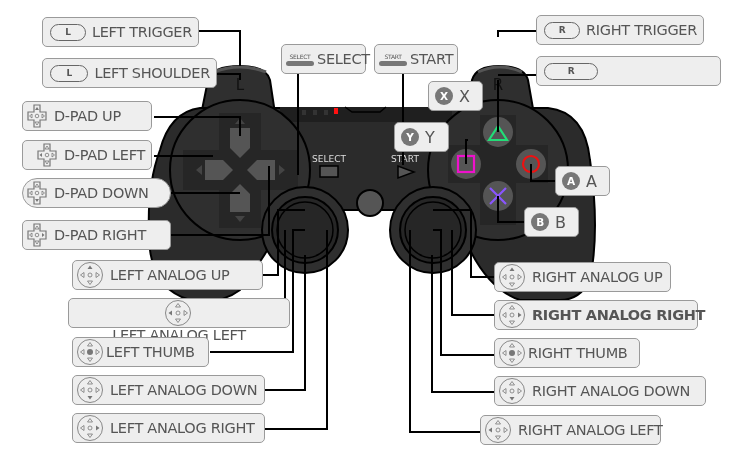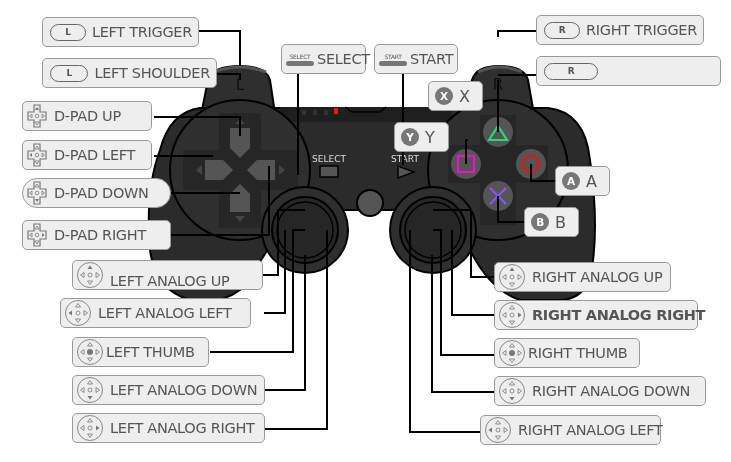--- a/index.html
+++ b/index.html
@@ -137,21 +137,21 @@
   <svg class="ic" width="22" height="26" viewBox="0 0 22 26">
       <path d="M8,2 H14 V9 H20 V17 H14 V24 H8 V17 H2 V9 H8 Z" fill="none" stroke="#777" stroke-width="1.2"></path>
       <path d="M9,7 L11,4 L13,7 Z" fill="#777"></path>
       <path d="M9,19 L11,22 L13,19 Z" fill="none" stroke="#777" stroke-width="0.8"></path>
       <path d="M6,11 L3.5,13 L6,15 Z" fill="none" stroke="#777" stroke-width="0.8"></path>
       <path d="M16,11 L18.5,13 L16,15 Z" fill="none" stroke="#777" stroke-width="0.8"></path>
       <circle cx="11" cy="13" r="1.8" fill="none" stroke="#777" stroke-width="0.8"></circle>
     </svg>
   <span class="txt">D-PAD UP</span>
 </div>
-<div class="lbl" style="left:22px;top:140px;width:130px;">
+<div class="lbl" style="left:22px;top:140px;width:130px;justify-content:flex-end;">
   <svg class="ic" width="22" height="26" viewBox="0 0 22 26">
       <path d="M8,2 H14 V9 H20 V17 H14 V24 H8 V17 H2 V9 H8 Z" fill="none" stroke="#777" stroke-width="1.2"></path>
       <path d="M9,7 L11,4 L13,7 Z" fill="none" stroke="#777" stroke-width="0.8"></path>
       <path d="M9,19 L11,22 L13,19 Z" fill="none" stroke="#777" stroke-width="0.8"></path>
       <path d="M6,11 L3.5,13 L6,15 Z" fill="#777"></path>
       <path d="M16,11 L18.5,13 L16,15 Z" fill="none" stroke="#777" stroke-width="0.8"></path>
       <circle cx="11" cy="13" r="1.8" fill="none" stroke="#777" stroke-width="0.8"></circle>
     </svg>
   <span class="txt">D-PAD LEFT</span>
 </div>
@@ -211,32 +211,32 @@
 </div>
 
 <div class="lbl" style="left:536px;top:15px;width:168px;">
   <span class="pill">R</span>
   <span class="txt">RIGHT TRIGGER</span>
 </div>
 <div class="lbl" style="left:536px;top:56px;width:185px;">
   <span class="pill">R</span>
 </div>
 
-<div class="lbl" style="left:72px;top:260px;width:191px;align-items:flex-end;">
+<div class="lbl" style="left:72px;top:260px;width:191px;">
   <svg class="ic" width="28" height="28" viewBox="0 0 28 28">
       <circle cx="14" cy="14" r="12.5" fill="none" stroke="#888" stroke-width="1"></circle>
       <path d="M11.5,8 L14,4.5 L16.5,8 Z" fill="#777"></path>
       <path d="M11.5,20 L14,23.5 L16.5,20 Z" fill="none" stroke="#777" stroke-width="0.8"></path>
       <path d="M8,11.5 L4.5,14 L8,16.5 Z" fill="none" stroke="#777" stroke-width="0.8"></path>
       <path d="M20,11.5 L23.5,14 L20,16.5 Z" fill="none" stroke="#777" stroke-width="0.8"></path>
       <circle cx="14" cy="14" r="2" fill="none" stroke="#777" stroke-width="0.8"></circle>
     </svg>
   <span class="txt">LEFT ANALOG UP</span>
 </div>
-<div class="lbl" style="left:60px;top:298px;width:191px;">
+<div class="lbl" style="left:68px;top:298px;width:222px;flex-direction:column;">
   <svg class="ic" width="28" height="28" viewBox="0 0 28 28">
       <circle cx="14" cy="14" r="12.5" fill="none" stroke="#888" stroke-width="1"></circle>
       <path d="M11.5,8 L14,4.5 L16.5,8 Z" fill="none" stroke="#777" stroke-width="0.8"></path>
       <path d="M11.5,20 L14,23.5 L16.5,20 Z" fill="none" stroke="#777" stroke-width="0.8"></path>
       <path d="M8,11.5 L4.5,14 L8,16.5 Z" fill="#777"></path>
       <path d="M20,11.5 L23.5,14 L20,16.5 Z" fill="none" stroke="#777" stroke-width="0.8"></path>
       <circle cx="14" cy="14" r="2" fill="none" stroke="#777" stroke-width="0.8"></circle>
     </svg>
   <span class="txt">LEFT ANALOG LEFT</span>
 </div>

